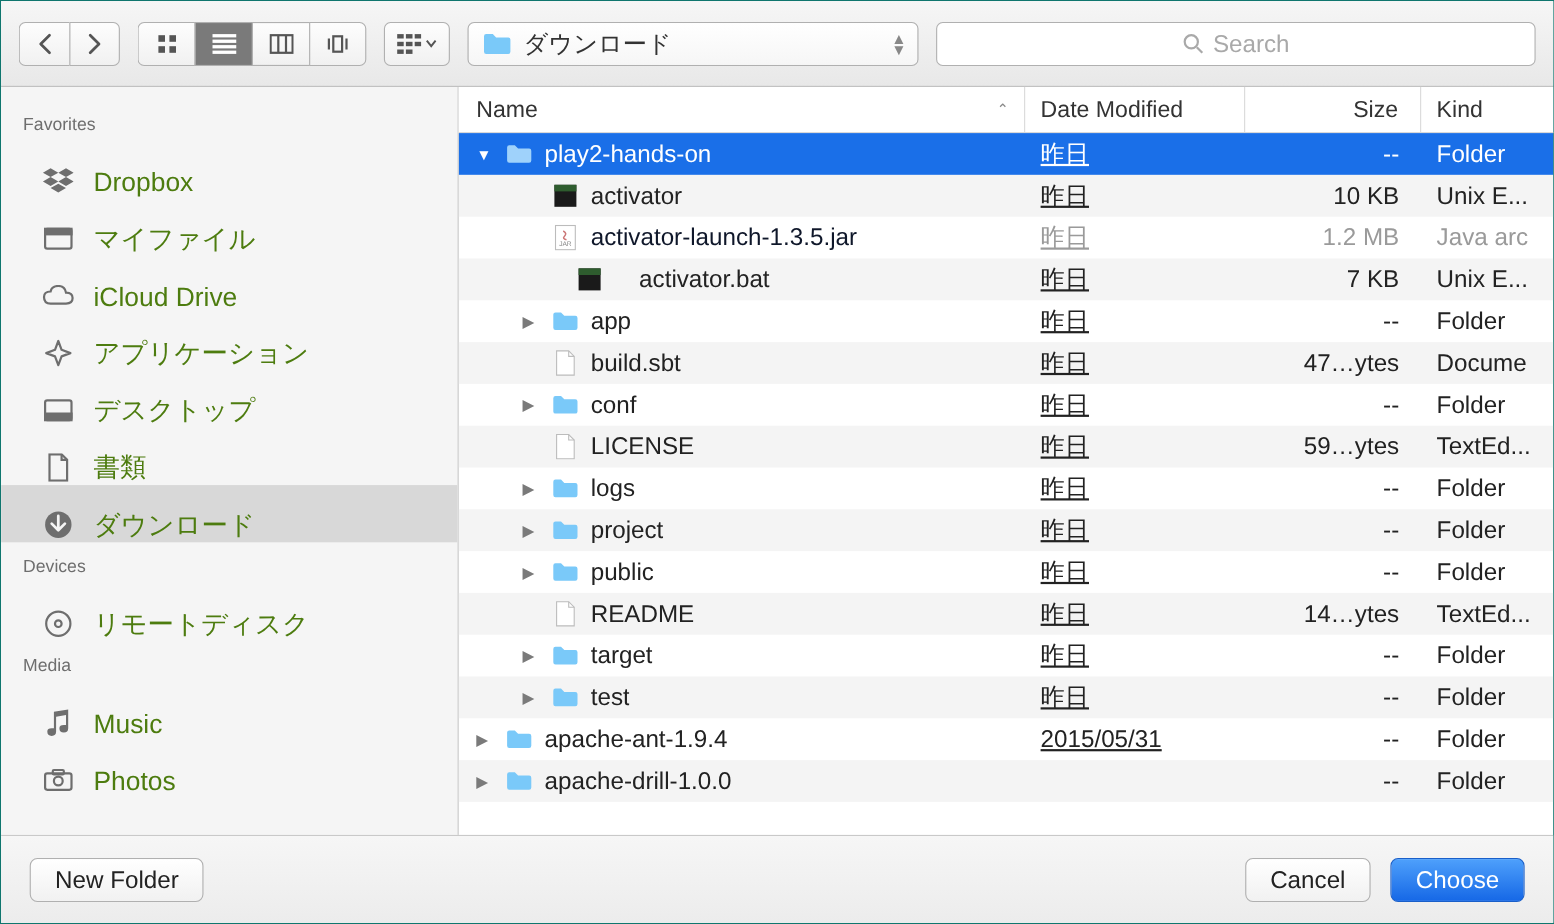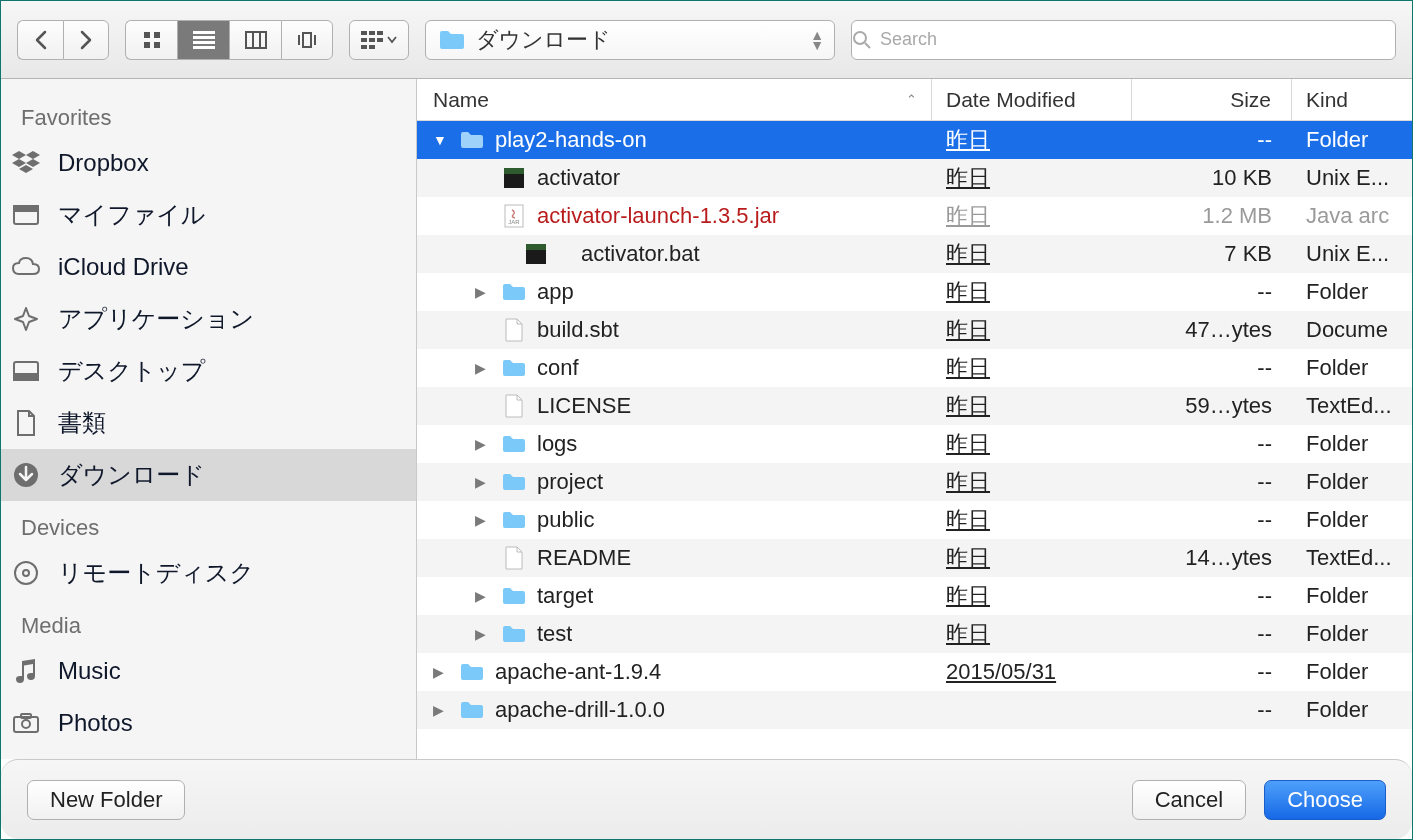--- a/index.html
+++ b/index.html
@@ -15,55 +15,55 @@
 .nav-btn:last-child { border-radius: 0 6px 6px 0; }
 .view-group { display: flex; }
 .view-btn { width: 52px; height: 40px; background: linear-gradient(#fdfdfd,#f1f1f1); border: 1px solid #b0b0b0; border-right: none; display: flex; align-items: center; justify-content: center; color: #555; }
 .view-btn:first-child { border-radius: 6px 0 0 6px; }
 .view-btn:last-child { border-radius: 0 6px 6px 0; border-right: 1px solid #b0b0b0; }
 .view-btn.active { background: #7a7a7a; color: #fff; }
 .view-btn svg { display: block; }
 .arrange-btn { width: 60px; height: 40px; background: linear-gradient(#fdfdfd,#f1f1f1); border: 1px solid #b0b0b0; border-radius: 6px; display: flex; align-items: center; justify-content: center; color: #555; gap: 4px; }
 .path-bar { flex: 0 0 410px; height: 40px; background: linear-gradient(#fff,#f6f6f6); border: 1px solid #b0b0b0; border-radius: 6px; display: flex; align-items: center; padding: 0 12px; gap: 10px; font-size: 22px; color: #333; position: relative; }
 .path-bar .stepper { position: absolute; right: 10px; color: #888; font-size: 14px; line-height: 10px; }
-.search-field { flex: 1; height: 40px; background: #fff; border: 1px solid #b0b0b0; border-radius: 6px; display: flex; align-items: center; justify-content: flex-start; gap: 8px; color: #a9a9a9; font-size: 18px; }
+.search-field { flex: 1; height: 40px; background: #fff; border: 1px solid #b0b0b0; border-radius: 6px; display: flex; align-items: center; justify-content: center; gap: 8px; color: #a9a9a9; font-size: 22px; }
 
 
 .body { flex: 1; display: flex; min-height: 0; }
 .sidebar { width: 416px; background: #f5f5f5; border-right: 1px solid #c9c9c9; overflow-y: auto; padding-top: 12px; }
-.sidebar-heading { font-size: 22px; color: #6e6e6e; padding: 14px 20px 6px; }
-.sidebar-item { height: 52px; display: flex; align-items: center; padding: 0 9px; gap: 16px; font-size: 24px; color: #0f172a; cursor: default; }
+.sidebar-heading { font-size: 16px; color: #6e6e6e; padding: 14px 20px 6px; }
+.sidebar-item { height: 52px; display: flex; align-items: flex-end; padding: 0 36px; gap: 16px; font-size: 24px; color: #4d7c0f; cursor: default; }
 .sidebar-item.selected { background: #d8d8d8; }
 .sidebar-icon { width: 32px; height: 32px; display: flex; align-items: center; justify-content: center; color: #6e6e6e; }
 .sidebar-icon svg { display: block; }
 
 .file-pane { flex: 1; display: flex; flex-direction: column; min-width: 0; }
 .columns-header { height: 42px; border-bottom: 1px solid #d9d9d9; display: flex; align-items: center; font-size: 21px; color: #333; background: #fff; }
 .col-name { flex: 1; padding-left: 16px; display: flex; align-items: center; justify-content: space-between; padding-right: 14px; border-right: 1px solid #d9d9d9; height: 100%; }
 .col-date { width: 200px; padding-left: 14px; border-right: 1px solid #d9d9d9; height: 100%; display: flex; align-items: center; }
 .col-size { width: 160px; padding-right: 20px; border-right: 1px solid #d9d9d9; height: 100%; display: flex; align-items: center; justify-content: flex-end; }
 .col-kind { width: 120px; padding-left: 14px; height: 100%; display: flex; align-items: center; }
 
 .file-list { flex: 1; overflow-y: auto; }
 .file-row { height: 38px; display: flex; align-items: center; font-size: 22px; color: #222; }
 .file-row:nth-child(even) { background: #f4f4f4; }
 .file-row.selected { background: #1a6fe8; color: #fff; }
-.file-row.dimmed .fname { color: #b91c1c; }
+.file-row.dimmed .fname { color: #0f172a; }
 .file-row.dimmed .fdate, .file-row.dimmed .fsize, .file-row.dimmed .fkind { color: #9a9a9a; }
 .fname-cell { flex: 1; display: flex; align-items: center; gap: 10px; padding-left: 16px; min-width: 0; height: 100%; }
 .disclosure { width: 16px; color: #7a7a7a; font-size: 14px; }
 .file-row.selected .disclosure { color: #fff; }
 .file-icon { width: 26px; height: 26px; flex-shrink: 0; display:flex; align-items:center; justify-content:center; }
 .fname { white-space: nowrap; overflow: hidden; text-overflow: ellipsis; }
 .fdate-cell { width: 200px; padding-left: 14px; height:100%; display:flex; align-items:center;text-decoration:underline; }
 .fsize-cell { width: 160px; padding-right: 20px; height:100%; display:flex; align-items:center; justify-content:flex-end; }
 .fkind-cell { width: 120px; padding-left: 14px; height:100%; display:flex; align-items:center; white-space: nowrap; overflow: hidden; }
 
 
-.footer { height: 80px; border-top: 1px solid #c9c9c9; background: linear-gradient(#f6f6f6,#ececec); display: flex; align-items: center; padding: 0 26px; border-radius: 17px; }
+.footer { height: 80px; border-top: 1px solid #c9c9c9; background: linear-gradient(#f6f6f6,#ececec); display: flex; align-items: center; padding: 0 26px; }
 .btn { height: 40px; padding: 0 22px; border: 1px solid #b0b0b0; border-radius: 7px; background: linear-gradient(#fff,#f1f1f1); font-size: 22px; color: #222; display: flex; align-items: center; cursor: default; }
 .btn.primary { background: linear-gradient(#4ea0fb,#1668e6); color: #fff; border-color: #1a5fc9; }
 .footer .spacer { flex: 1; }
 .footer .btn + .btn { margin-left: 18px; }
 
 
 .folder-svg { fill:#7ac9f9; }
 .file-row.selected .folder-svg { fill:#9fd2fb; }
 </style>
 </head>

